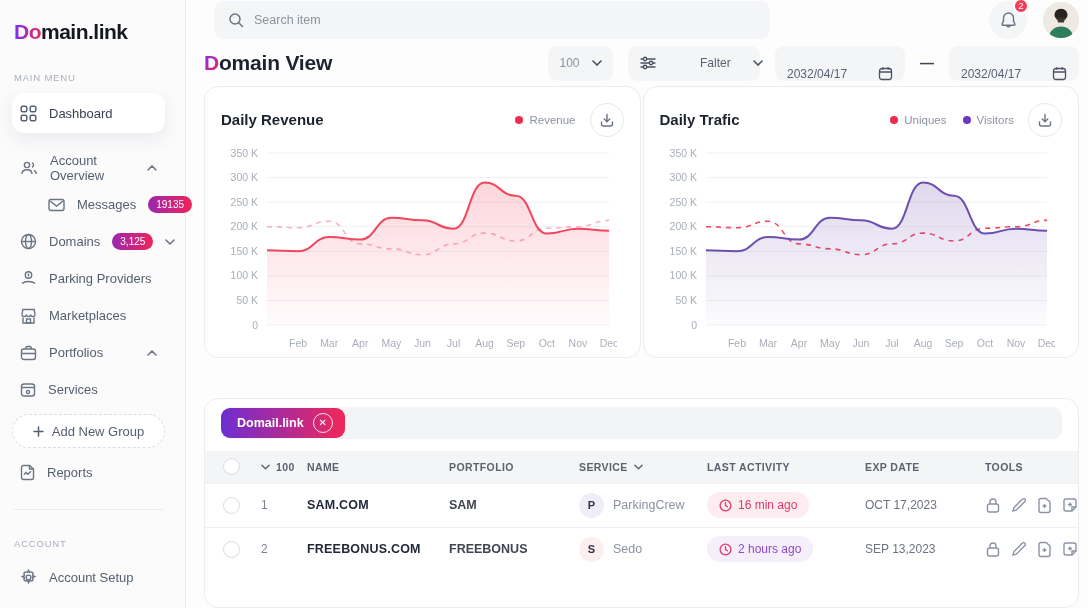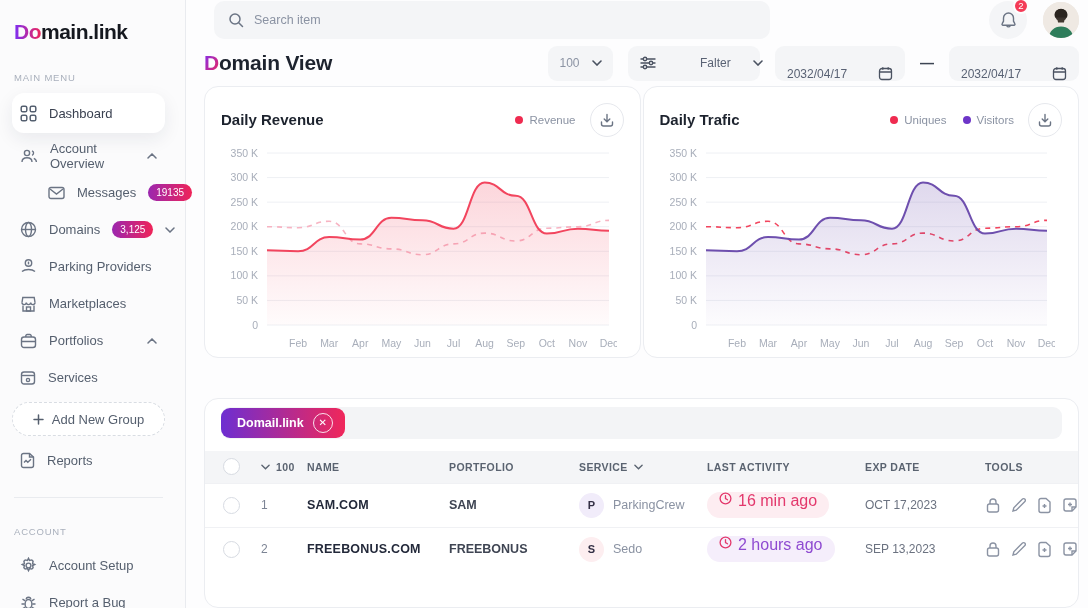--- a/index.html
+++ b/index.html
@@ -11,21 +11,21 @@
   .sidebar { width:186px; min-width:186px; background:#fbfbfc; border-right:1px solid #e9ebef;
     padding:16px 20px 0 12px; }
   .logo { font-size:21px; font-weight:bold; letter-spacing:-0.5px; color:#15181f; padding:4px 0 0 2px; }
   .logo .grad { background:linear-gradient(90deg,#7b2ff7,#ef2458);
     -webkit-background-clip:text; background-clip:text; color:transparent; }
   .menu-label { font-size:9.5px; letter-spacing:0.8px; color:#a9b0bc; margin:28px 0 10px 2px; }
   .nav-item { display:flex; align-items:center; gap:12px; height:37px; padding:0 8px;
     font-size:13px; color:#555f6e; border-radius:12px; cursor:pointer; }
   .nav-item svg { flex:none; }
   .nav-item.active { background:#fff; box-shadow:0 6px 18px rgba(24,34,64,0.08); color:#3a4150;
-    height:40px; margin:0 0 4px 0; }
+    height:40px; margin:0 0 16px 0; }
   .nav-item .chev { margin-left:auto; }
   .badge { background:linear-gradient(90deg,#9b27af,#ef2458); color:#fff; font-size:10px;
     padding:3px 8px; border-radius:9px; margin-left:auto; }
   .indent { padding-left:36px; }
   .dashed-btn { display:flex; align-items:center; justify-content:center; gap:8px; height:34px;
     border:1.5px dashed #d9dde3; border-radius:17px; background:#fff; font-size:13px; color:#555f6e;
     margin:6px 0; cursor:pointer;text-align:right; }
   .side-divider { height:1px; background:#e9ebef; margin:18px 2px 0 2px; }
 
   
@@ -90,22 +90,22 @@
   .t-row:first-of-type { border-top:none; }
   .cbx { width:17px; height:17px; border:1.5px solid #d7dbe2; border-radius:50%; background:#fff; cursor:pointer; }
   .num { color:#7c8494; font-size:12px; }
   .dname { font-weight:bold; color:#23293a; letter-spacing:0.2px; }
   .pfolio { color:#3f4553; font-weight:bold; }
   .svc { display:flex; align-items:center; gap:9px; color:#8a92a2; }
   .svc-badge { width:25px; height:25px; border-radius:50%; display:flex; align-items:center;
     justify-content:center; font-size:11px; font-weight:bold; color:#343045; }
   .svc-badge.p { background:#f1ecfa; }
   .svc-badge.s { background:#fdeef0; }
-  .pill { display:inline-flex; gap:6px; height:26px; padding:0 12px;
-    border-radius:13px; font-size:16px; }
+  .pill { display:inline-flex; align-items:center; gap:6px; height:26px; padding:0 12px;
+    border-radius:13px; font-size:12px; }
   .pill.pink { background:#fdedf1; color:#e3386c; }
   .pill.purple { background:#f5eefb; color:#8f4bd1; }
   .pill .clock { color:#e3386c; display:flex; }
   .exp { color:#6b7280; font-size:12px; }
   .tools { display:flex; gap:10px; color:#8b93a3; }
   .tool-btn { cursor:pointer; display:flex; }
   svg { display:block; }
 </style>
 </head>
 <body>

